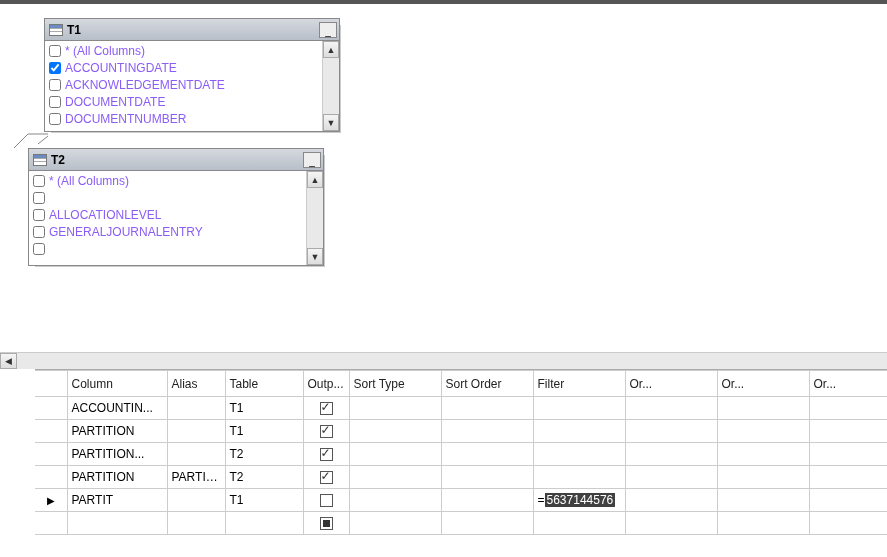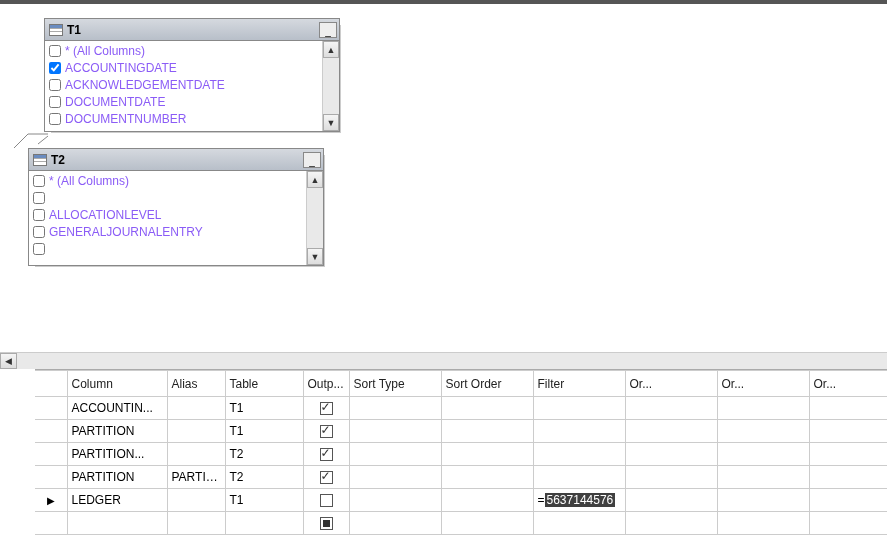--- a/index.html
+++ b/index.html
@@ -370,21 +370,21 @@
           <td class="col-out" style="text-align: center;"><span class="chk checked"></span></td>
           <td></td>
           <td></td>
           <td></td>
           <td></td>
           <td></td>
           <td></td>
         </tr>
         <tr>
           <td class="rowhead"><span class="row-arrow">▶</span></td>
-          <td>LEDGER</td>
+          <td>PARTIT</td>
           <td></td>
           <td>T1</td>
           <td class="col-out" style="text-align: center;"><span class="chk"></span></td>
           <td></td>
           <td></td>
           <td class="filter-cell">
             <div class="filter-inner">
               <span>= </span>
               <span class="filter-val">5637144576</span>
             </div>

